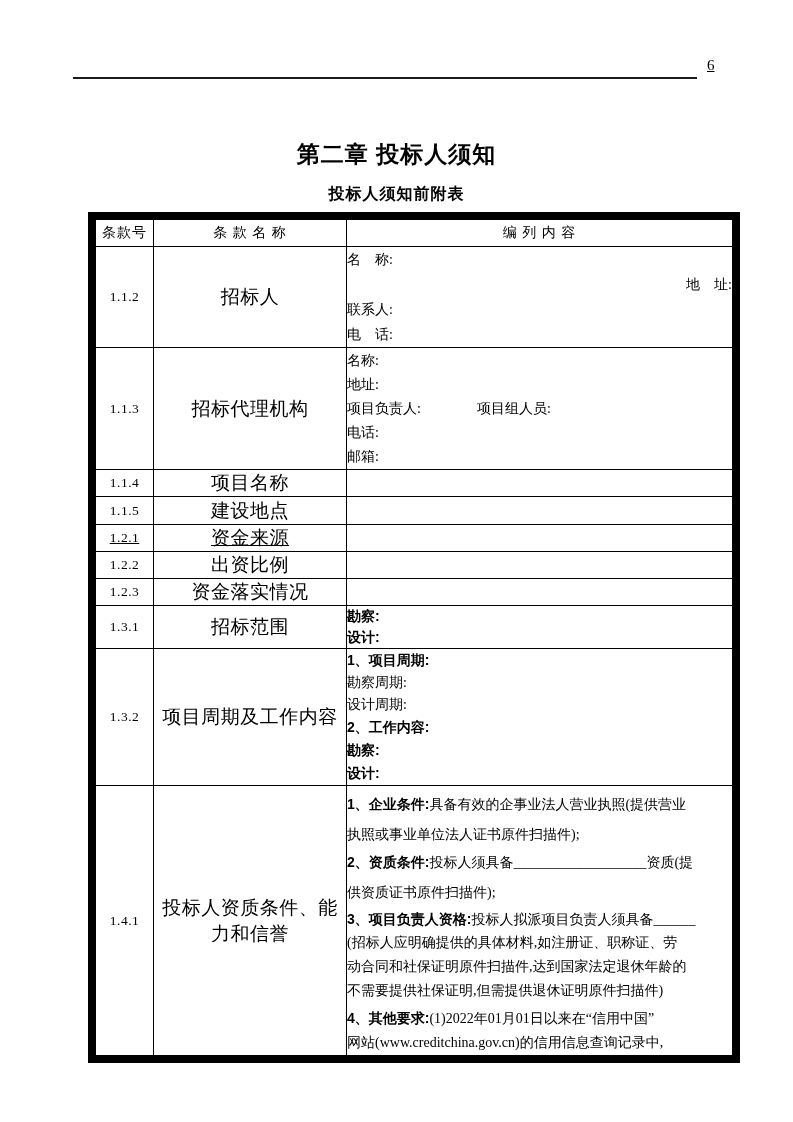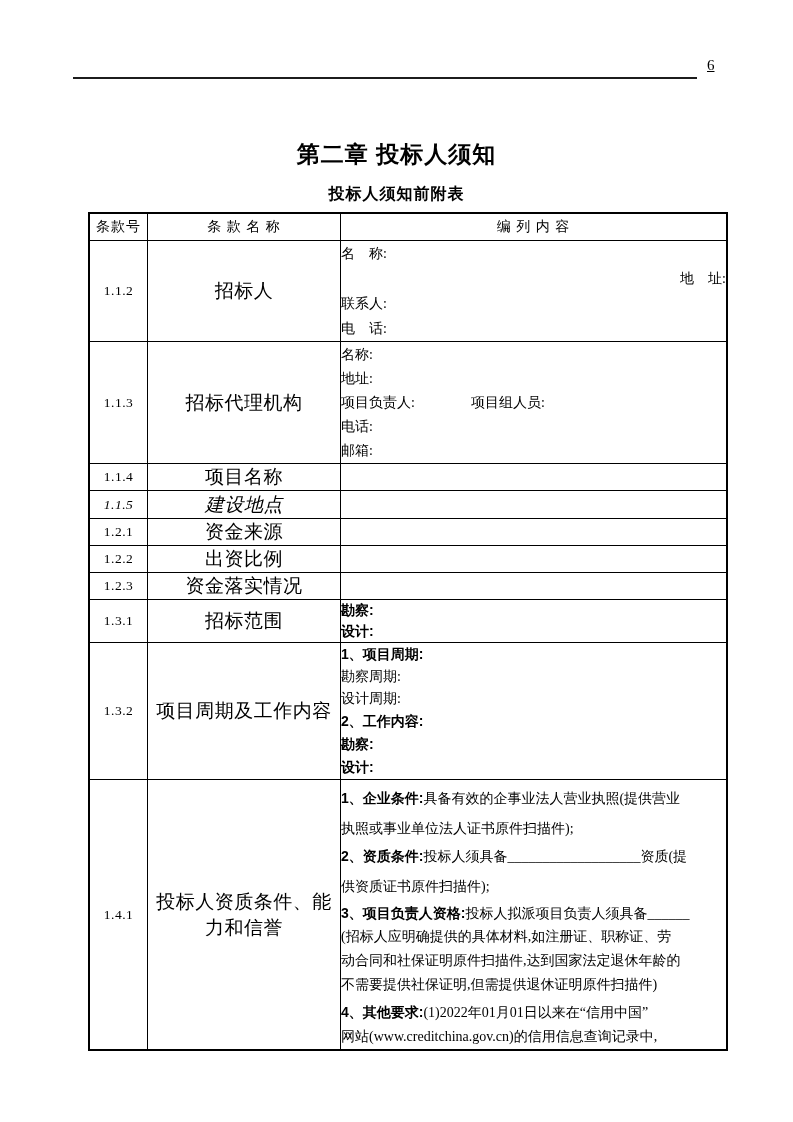--- a/index.html
+++ b/index.html
@@ -45,21 +45,21 @@
   }
   .table-wrap {
     position: absolute;
     left: 88px; top: 212px;
     width: 634px;
   }
   table.notice-table {
     border-collapse: collapse;
     table-layout: fixed;
     width: 634px;
-    border: 2px solid #000000;
+    border: 8px solid #000000;
     font-size: 14px;
   }
   table.notice-table th, table.notice-table td {
     border: 1px solid #000;
     padding: 0;
     vertical-align: middle;
     overflow: hidden;
   }
   th.col-header {
     font-weight: 400;
@@ -130,26 +130,26 @@
               <div class="line" style="line-height: 24px;"><span>项目负责人:　　　　项目组人员:</span></div>
               <div class="line" style="line-height: 24px;"><span>电话:</span></div>
               <div class="line" style="line-height: 24px;"><span>邮箱:</span></div>
             </td>
           </tr>
           <tr style="height: 25px;">
             <td class="clause-cell">1.1.4</td>
             <td class="name-cell">项目名称</td>
             <td class="content-cell"></td>
           </tr>
-          <tr style="height: 28px; font-style: italic;">
+          <tr style="height: 28px;">
             <td class="clause-cell">1.1.5</td>
             <td class="name-cell">建设地点</td>
             <td class="content-cell"></td>
           </tr>
-          <tr style="height: 25px;">
+          <tr style="height: 25px; text-decoration: underline;">
             <td class="clause-cell">1.2.1</td>
             <td class="name-cell">资金来源</td>
             <td class="content-cell"></td>
           </tr>
           <tr style="height: 25px;">
             <td class="clause-cell">1.2.2</td>
             <td class="name-cell">出资比例</td>
             <td class="content-cell"></td>
           </tr>
           <tr style="height: 25px;">

